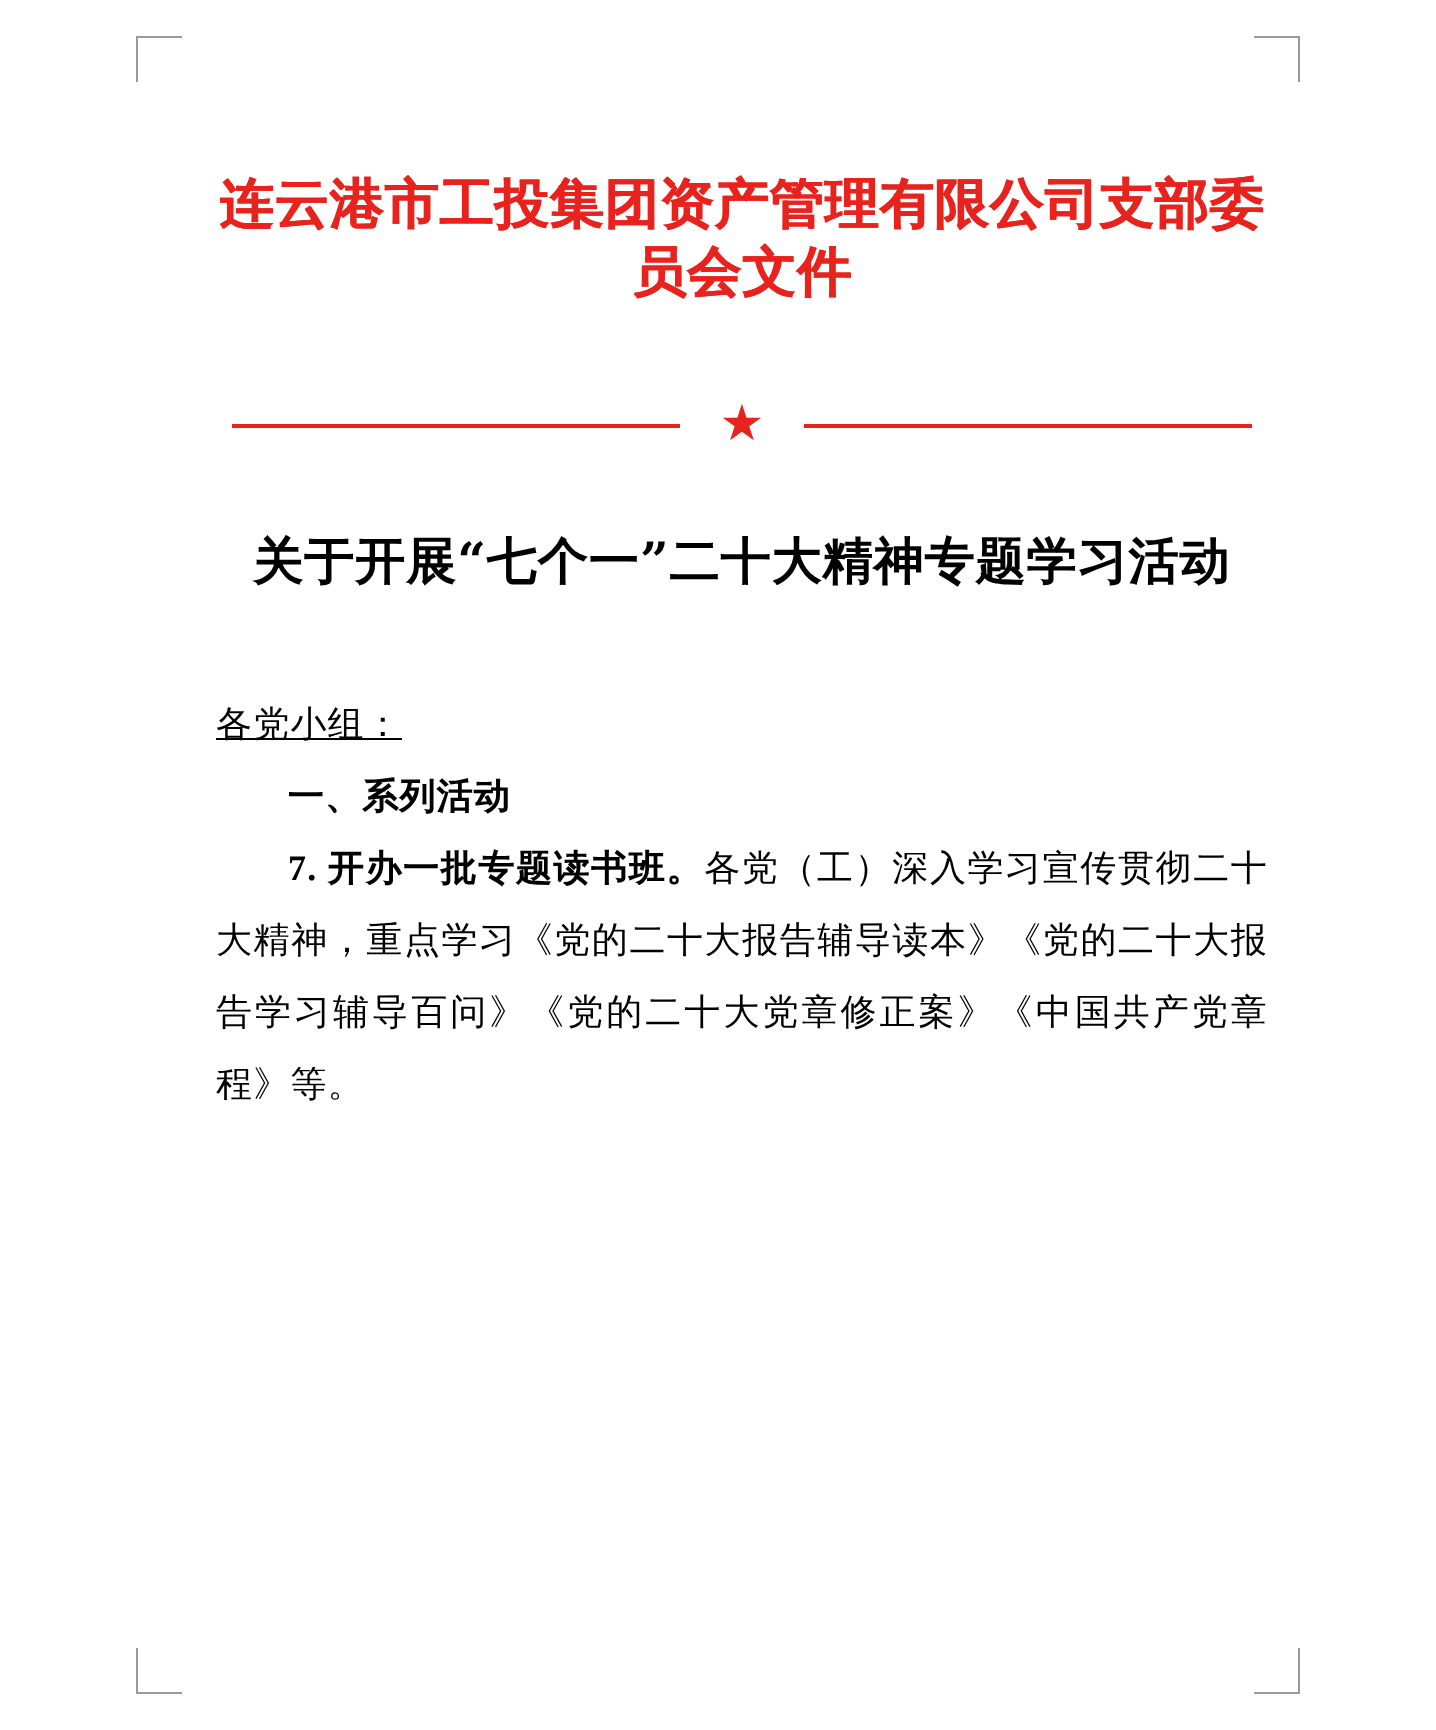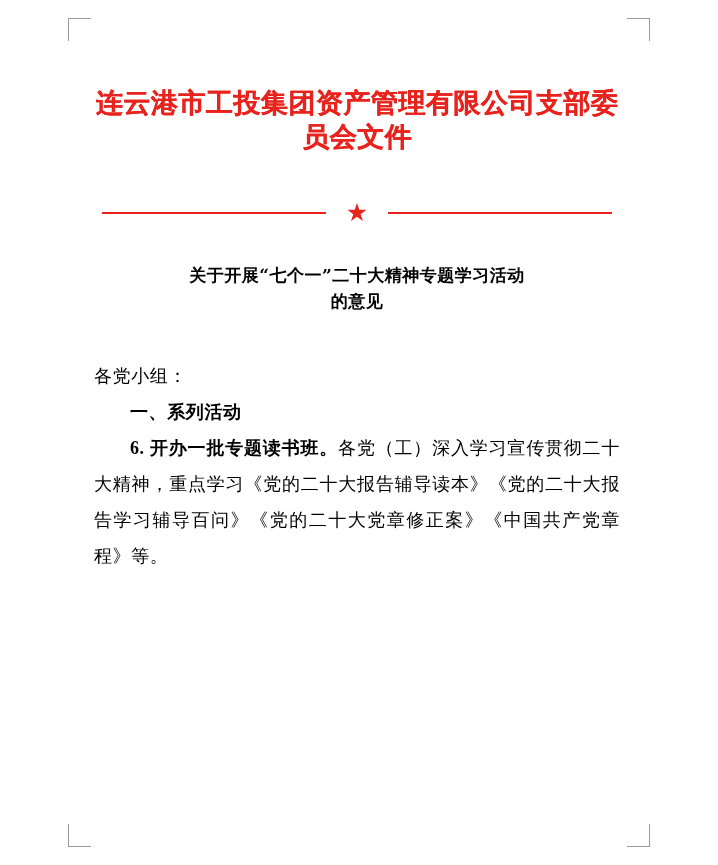--- a/index.html
+++ b/index.html
@@ -26,21 +26,21 @@
     width: 22px;
     height: 22px;
   }
   .crop.tl { left: 68px;  top: 18px;  border-left: 1px solid #9a9a9a; border-top: 1px solid #9a9a9a; }
   .crop.tr { right: 68px; top: 18px;  border-right: 1px solid #9a9a9a; border-top: 1px solid #9a9a9a; }
   .crop.bl { left: 68px;  bottom: 18px; border-left: 1px solid #9a9a9a; border-bottom: 1px solid #9a9a9a; }
   .crop.br { right: 68px; bottom: 18px; border-right: 1px solid #9a9a9a; border-bottom: 1px solid #9a9a9a; }
 
   .content {
     position: absolute;
-    left: 94px;
+    left: 108px;
     top: 40px;
     width: 526px;
   }
 
   .doc-header {
     text-align: center;
     color: #e8221c;
     font-family: "DejaVu Serif", "Liberation Serif", serif;
     font-weight: bold;
     font-size: 27px;
@@ -70,36 +70,37 @@
     transform: translateX(-50%);
     color: #e8221c;
     font-size: 25px;
     line-height: 25px;
   }
 
   .doc-title {
     margin-top: 38px;
     text-align: center;
     font-family: "DejaVu Serif", "Liberation Serif", serif;
-    font-size: 17px;
+    font-size: 25px;
     font-weight: bold;
     line-height: 1.55;
     letter-spacing: 0.5px;
     padding: 0 14px;
   }
 
   .body-block {
     margin-top: 44px;
     font-size: 18px;
     line-height: 2.0;
     letter-spacing: 0.6px;
   }
   .p-flush {
     text-align: justify;
     text-align-last: left;
+    text-decoration: underline;
   }
   .p-indent {
     text-indent: 2em;
     text-align: justify;
     text-align-last: left;
   }
   .p-indent.bold, .p-flush.bold {
     font-weight: bold;
   }
 </style>
@@ -118,29 +119,28 @@
     <div class="doc-header">连云港市工投集团资产管理有限公司支部委员会文件</div>
 
     <div class="red-rule">
       <div class="line left"></div>
       <div class="star">★</div>
       <div class="line right"></div>
     </div>
 
     <div class="doc-title">
       <div>关于开展“七个一”二十大精神专题学习活动</div>
-      <div>的意见</div>
     </div>
 
     <div class="body-block">
 
       <div class="p-flush">各党小组：</div>
 
 
       <div class="p-indent bold">一、系列活动</div>
 
 
 
-      <div class="p-indent"><span style="font-weight:bold">6. 开办一批专题读书班。</span><span>各党（工）深入学习宣传贯彻二十大精神，重点学习《党的二十大报告辅导读本》《党的二十大报告学习辅导百问》《党的二十大党章修正案》《中国共产党章程》等。</span></div>
+      <div class="p-indent"><span style="font-weight:bold">7. 开办一批专题读书班。</span><span>各党（工）深入学习宣传贯彻二十大精神，重点学习《党的二十大报告辅导读本》《党的二十大报告学习辅导百问》《党的二十大党章修正案》《中国共产党章程》等。</span></div>
 
     </div>
   </div>
 </div>
 
 </body></html>

